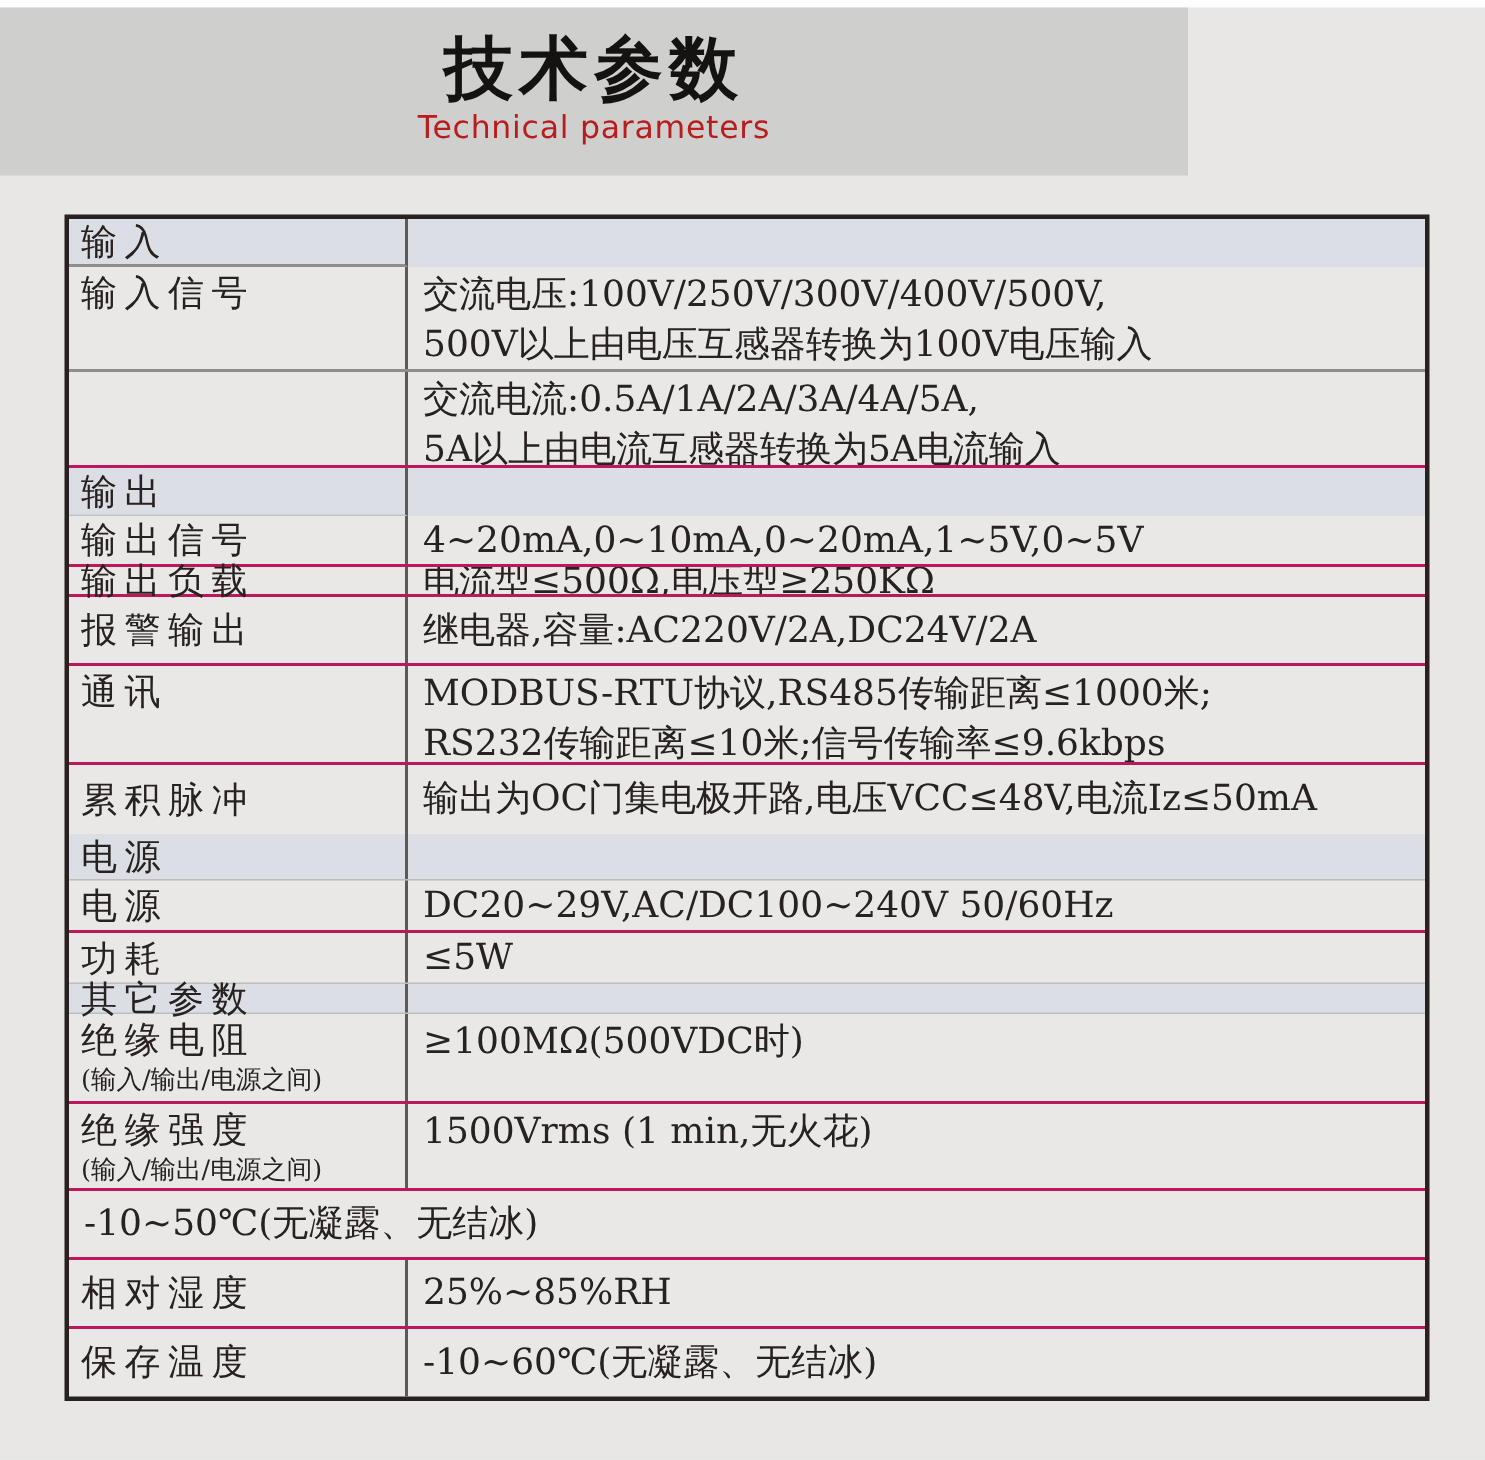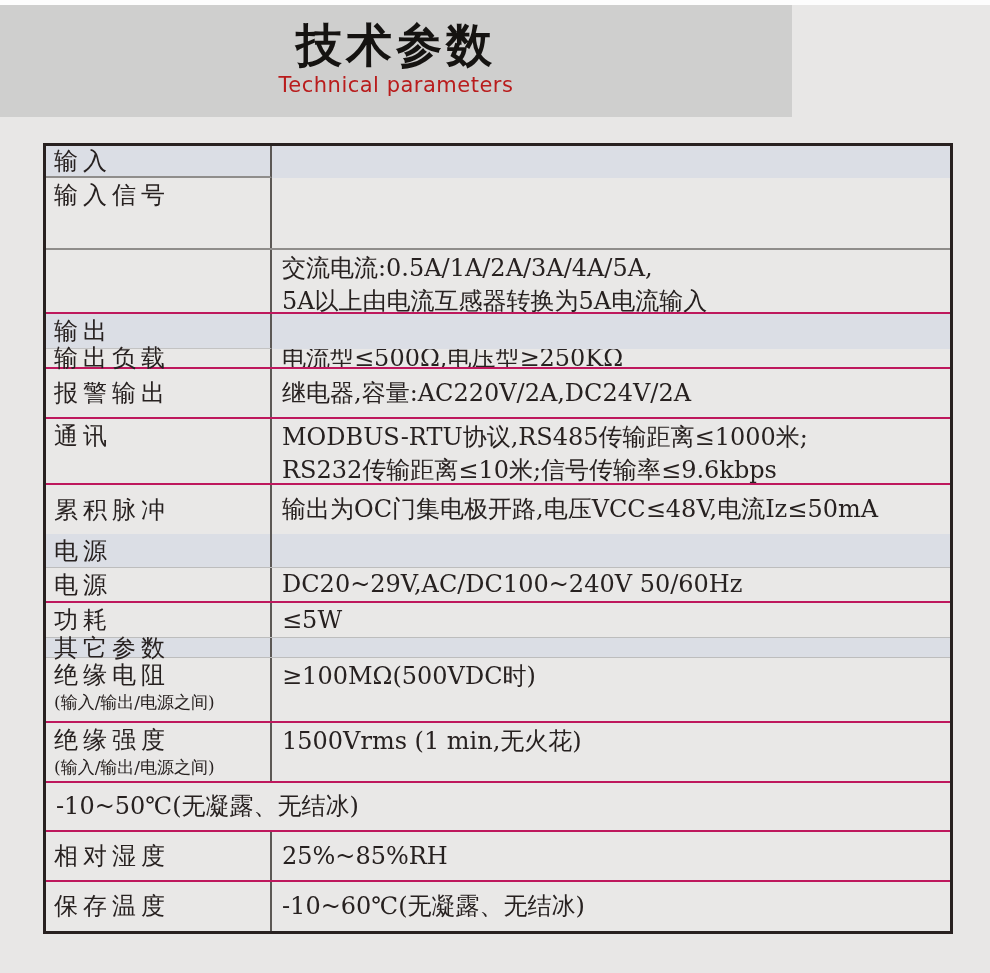--- a/index.html
+++ b/index.html
@@ -90,37 +90,49 @@
     <div class="cell-l">
         <span class="label">输入</span>
       </div>
     <div class="cell-r"></div>
   </div>
 
   <div class="row h69 sep-gray top-align">
     <div class="cell-l">
         <span class="label">输入信号</span>
       </div>
+    <div class="cell-r">
+      <span class="value">交流电压:100V/250V/300V/400V/500V,</span>
+      <span class="value">500V以上由电压互感器转换为100V电压输入</span>
+    </div>
   </div>
 
   <div class="row h64 sep-dark top-align">
     <div class="cell-l"></div>
     <div class="cell-r">
       <span class="value">交流电流:0.5A/1A/2A/3A/4A/5A,</span>
       <span class="value">5A以上由电流互感器转换为5A电流输入</span>
     </div>
   </div>
 
   <div class="row section h32 sepl-light">
     <div class="cell-l">
         <span class="label">输出</span>
       </div>
     <div class="cell-r"></div>
   </div>
 
+  <div class="row h34 sep-dark">
+    <div class="cell-l">
+        <span class="label">输出信号</span>
+      </div>
+    <div class="cell-r">
+        <span class="value">4~20mA,0~10mA,0~20mA,1~5V,0~5V</span>
+      </div>
+  </div>
 
   <div class="row h38 sep-dark">
     <div class="cell-l">
         <span class="label">输出负载</span>
       </div>
     <div class="cell-r">
         <span class="value">电流型≤500Ω,电压型≥250KΩ</span>
       </div>
   </div>
 

